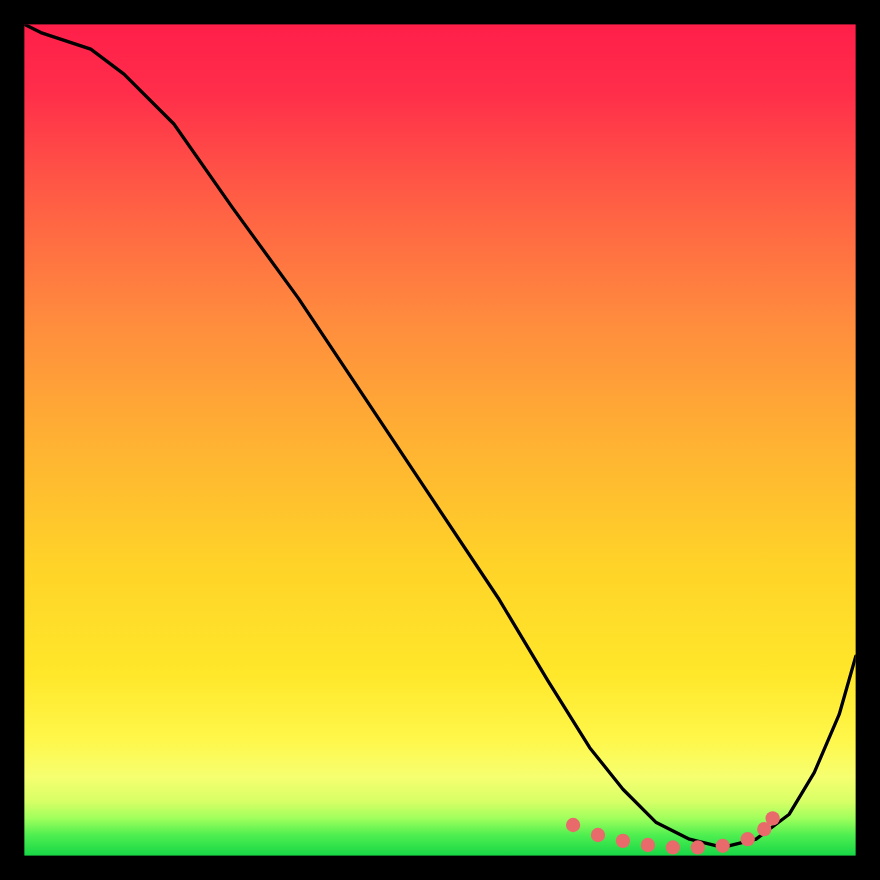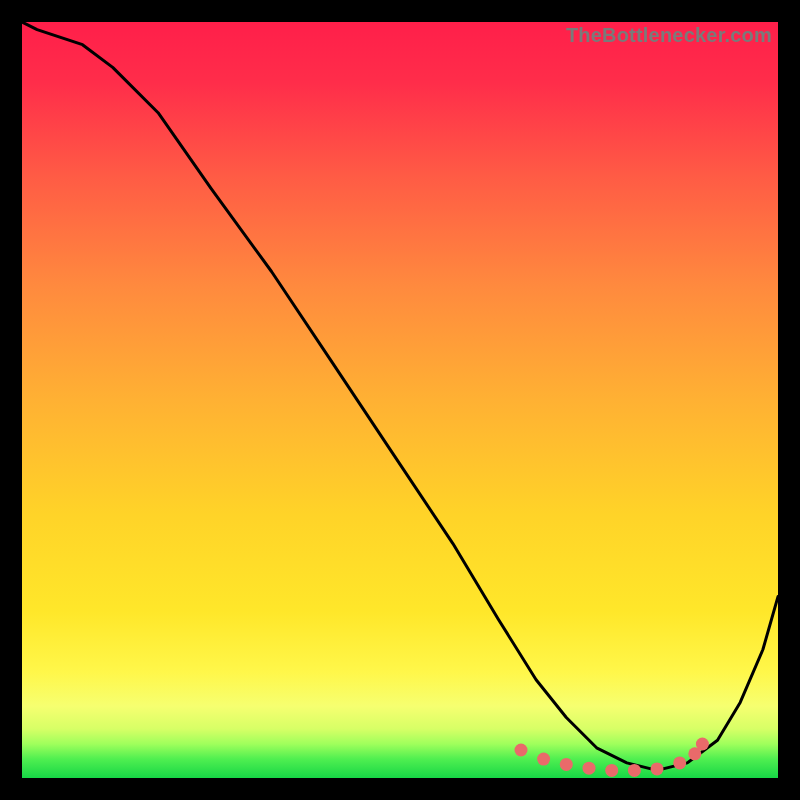--- a/index.html
+++ b/index.html
@@ -75,14 +75,13 @@
         <circle cx="567.0" cy="746.2" r="6.5" fill="#e96a6a"></circle>
         <circle cx="589.7" cy="748.4" r="6.5" fill="#e96a6a"></circle>
         <circle cx="612.4" cy="748.4" r="6.5" fill="#e96a6a"></circle>
         <circle cx="635.0" cy="746.9" r="6.5" fill="#e96a6a"></circle>
         <circle cx="657.7" cy="740.9" r="6.5" fill="#e96a6a"></circle>
         <circle cx="672.8" cy="731.8" r="6.5" fill="#e96a6a"></circle>
         <circle cx="680.4" cy="722.0" r="6.5" fill="#e96a6a"></circle>
       </g>
   </svg>
 
-  <div class="watermark">TheBottlenecker.com</div>
 </div>
 
 </body></html>

